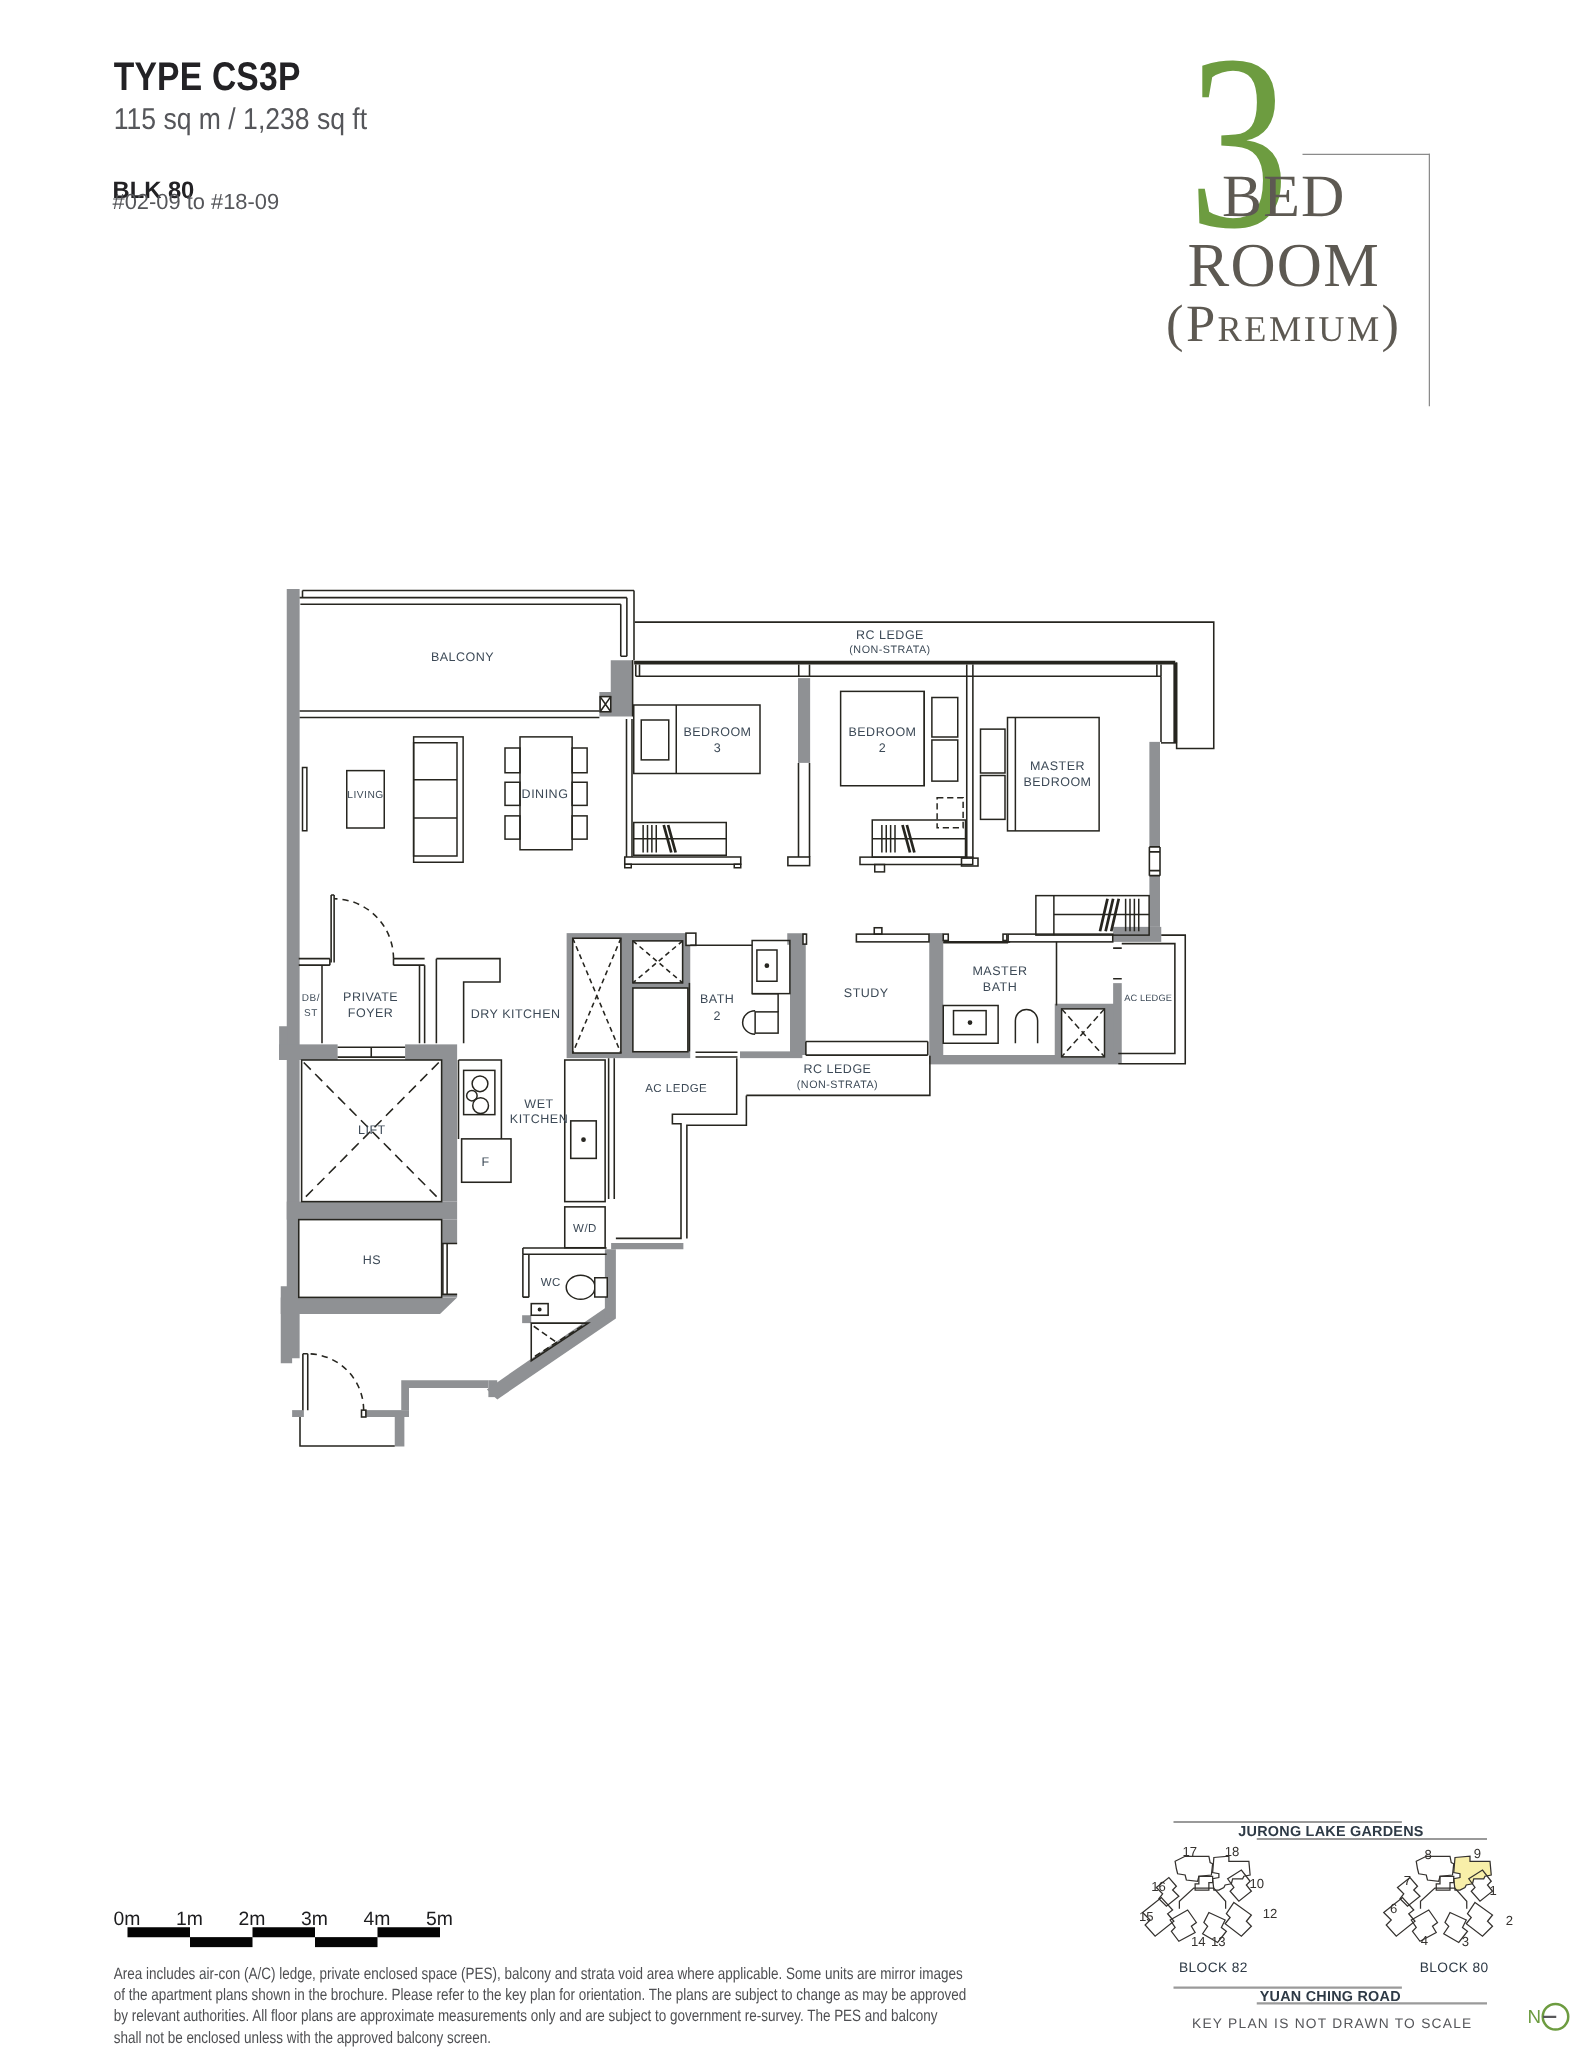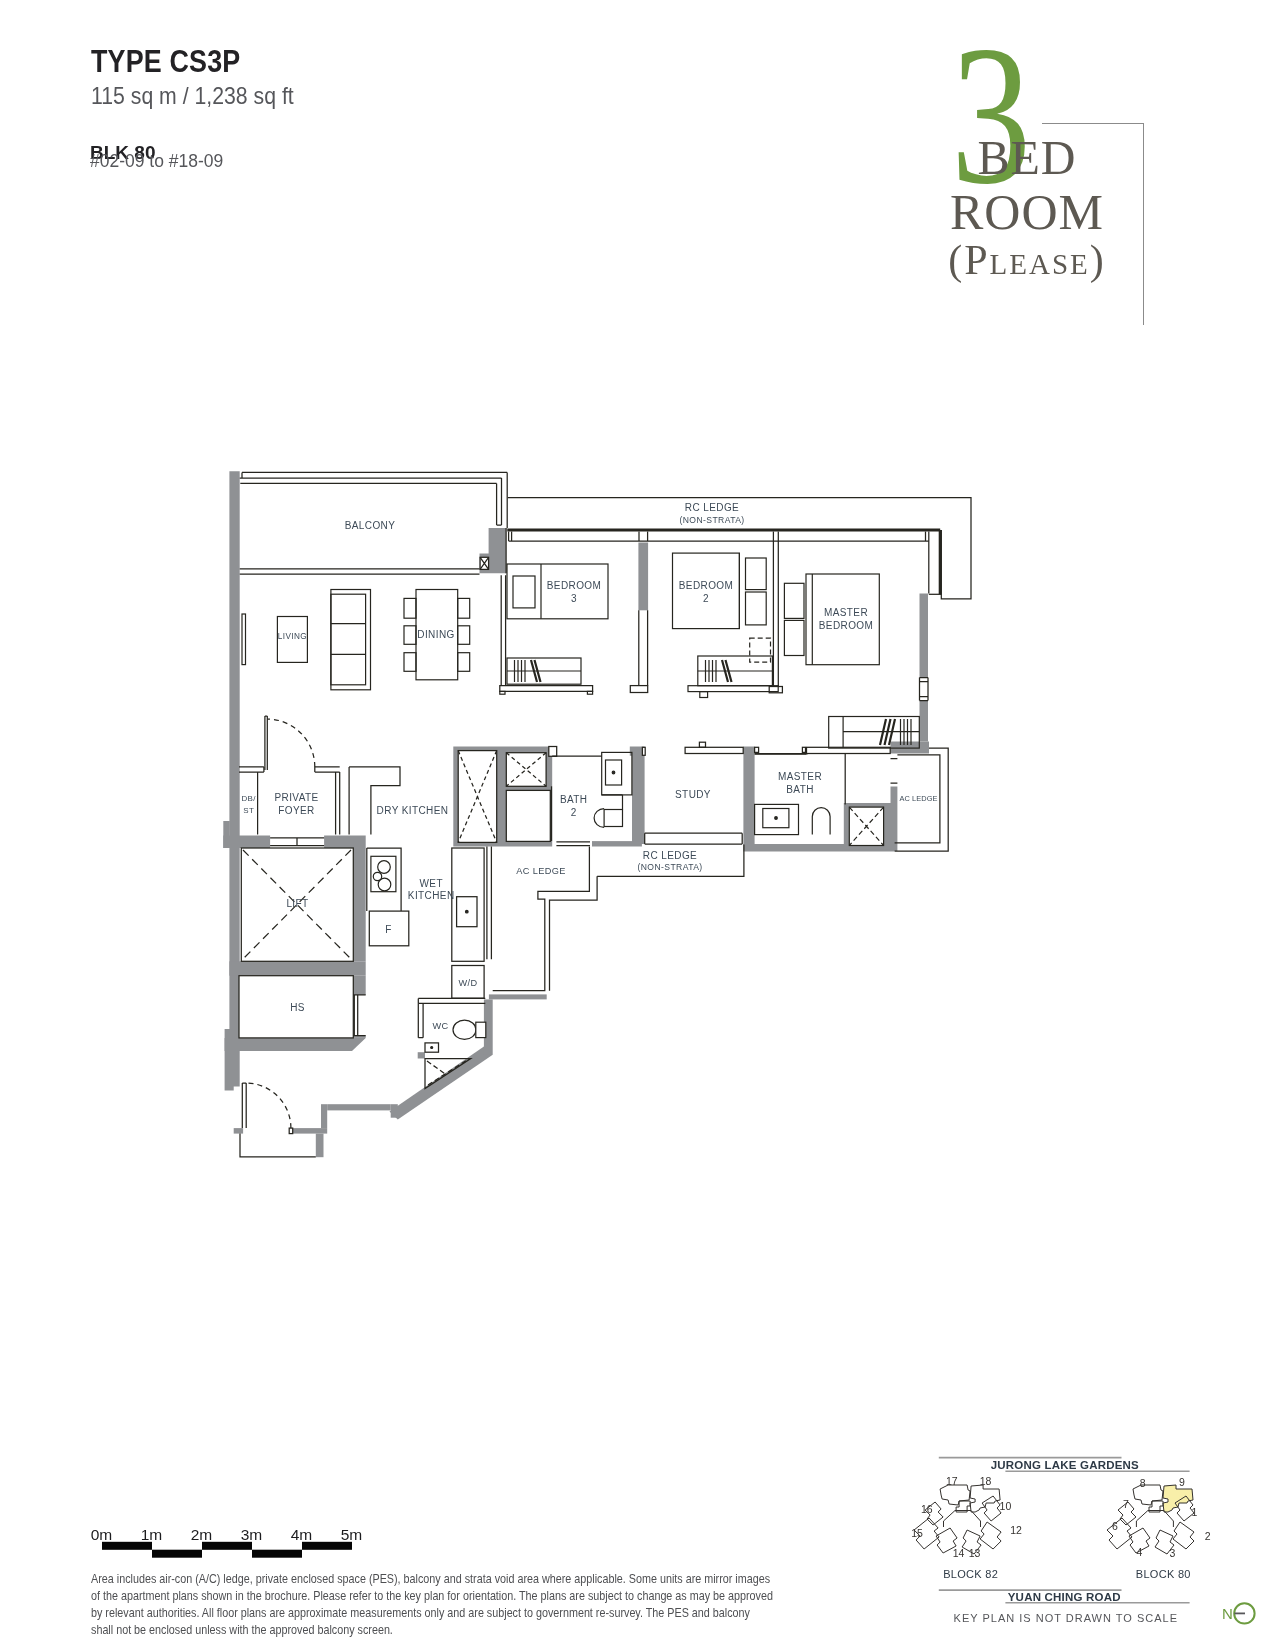--- a/index.html
+++ b/index.html
@@ -17,21 +17,21 @@
 
 <div class="abs" style="left:90px;top:151px;font-size:17.5px;color:#55565a;">#02-09 to #18-09</div>
 
 <div class="abs" style="left:951px;top:15px;font-family:'Liberation Serif',serif;font-size:200px;font-weight:normal;color:#6d9c40;line-height:1;transform:scaleX(0.8);transform-origin:0 0;">3</div>
 
 <div class="abs" style="left:1042px;top:123px;width:101px;height:201px;border-top:1.5px solid #8b8b8b;border-right:1.5px solid #8b8b8b;"></div>
 
 <div class="abs" style="left:927px;top:130px;width:200px;text-align:center;font-family:'Liberation Serif',serif;color:#5d5952;">
   <div style="font-size:48px;line-height:56px;letter-spacing:1px;">BED</div>
   <div style="font-size:50px;line-height:52px;letter-spacing:1px;">ROOM</div>
-  <div style="font-size:42px;line-height:44px;font-variant:small-caps;letter-spacing:2px;">(Please)</div>
+  <div style="font-size:42px;line-height:44px;font-variant:small-caps;letter-spacing:2px;">(Premium)</div>
 </div>
 
 <svg class="abs" style="left:0;top:0;" width="1275" height="1650" viewBox="0 0 1275 1650" fill="none">
 
 <g stroke="none" fill="#8f9194">
 
 <path d="M229.4,471.2 H239.7 V1086.5 H233.7 V1090.5 H224.6 V1029 H229.4 Z"></path>
 
 <path d="M488.6,528.1 H506.1 V573.2 H479.5 V553.5 H488.6 Z"></path>
 

